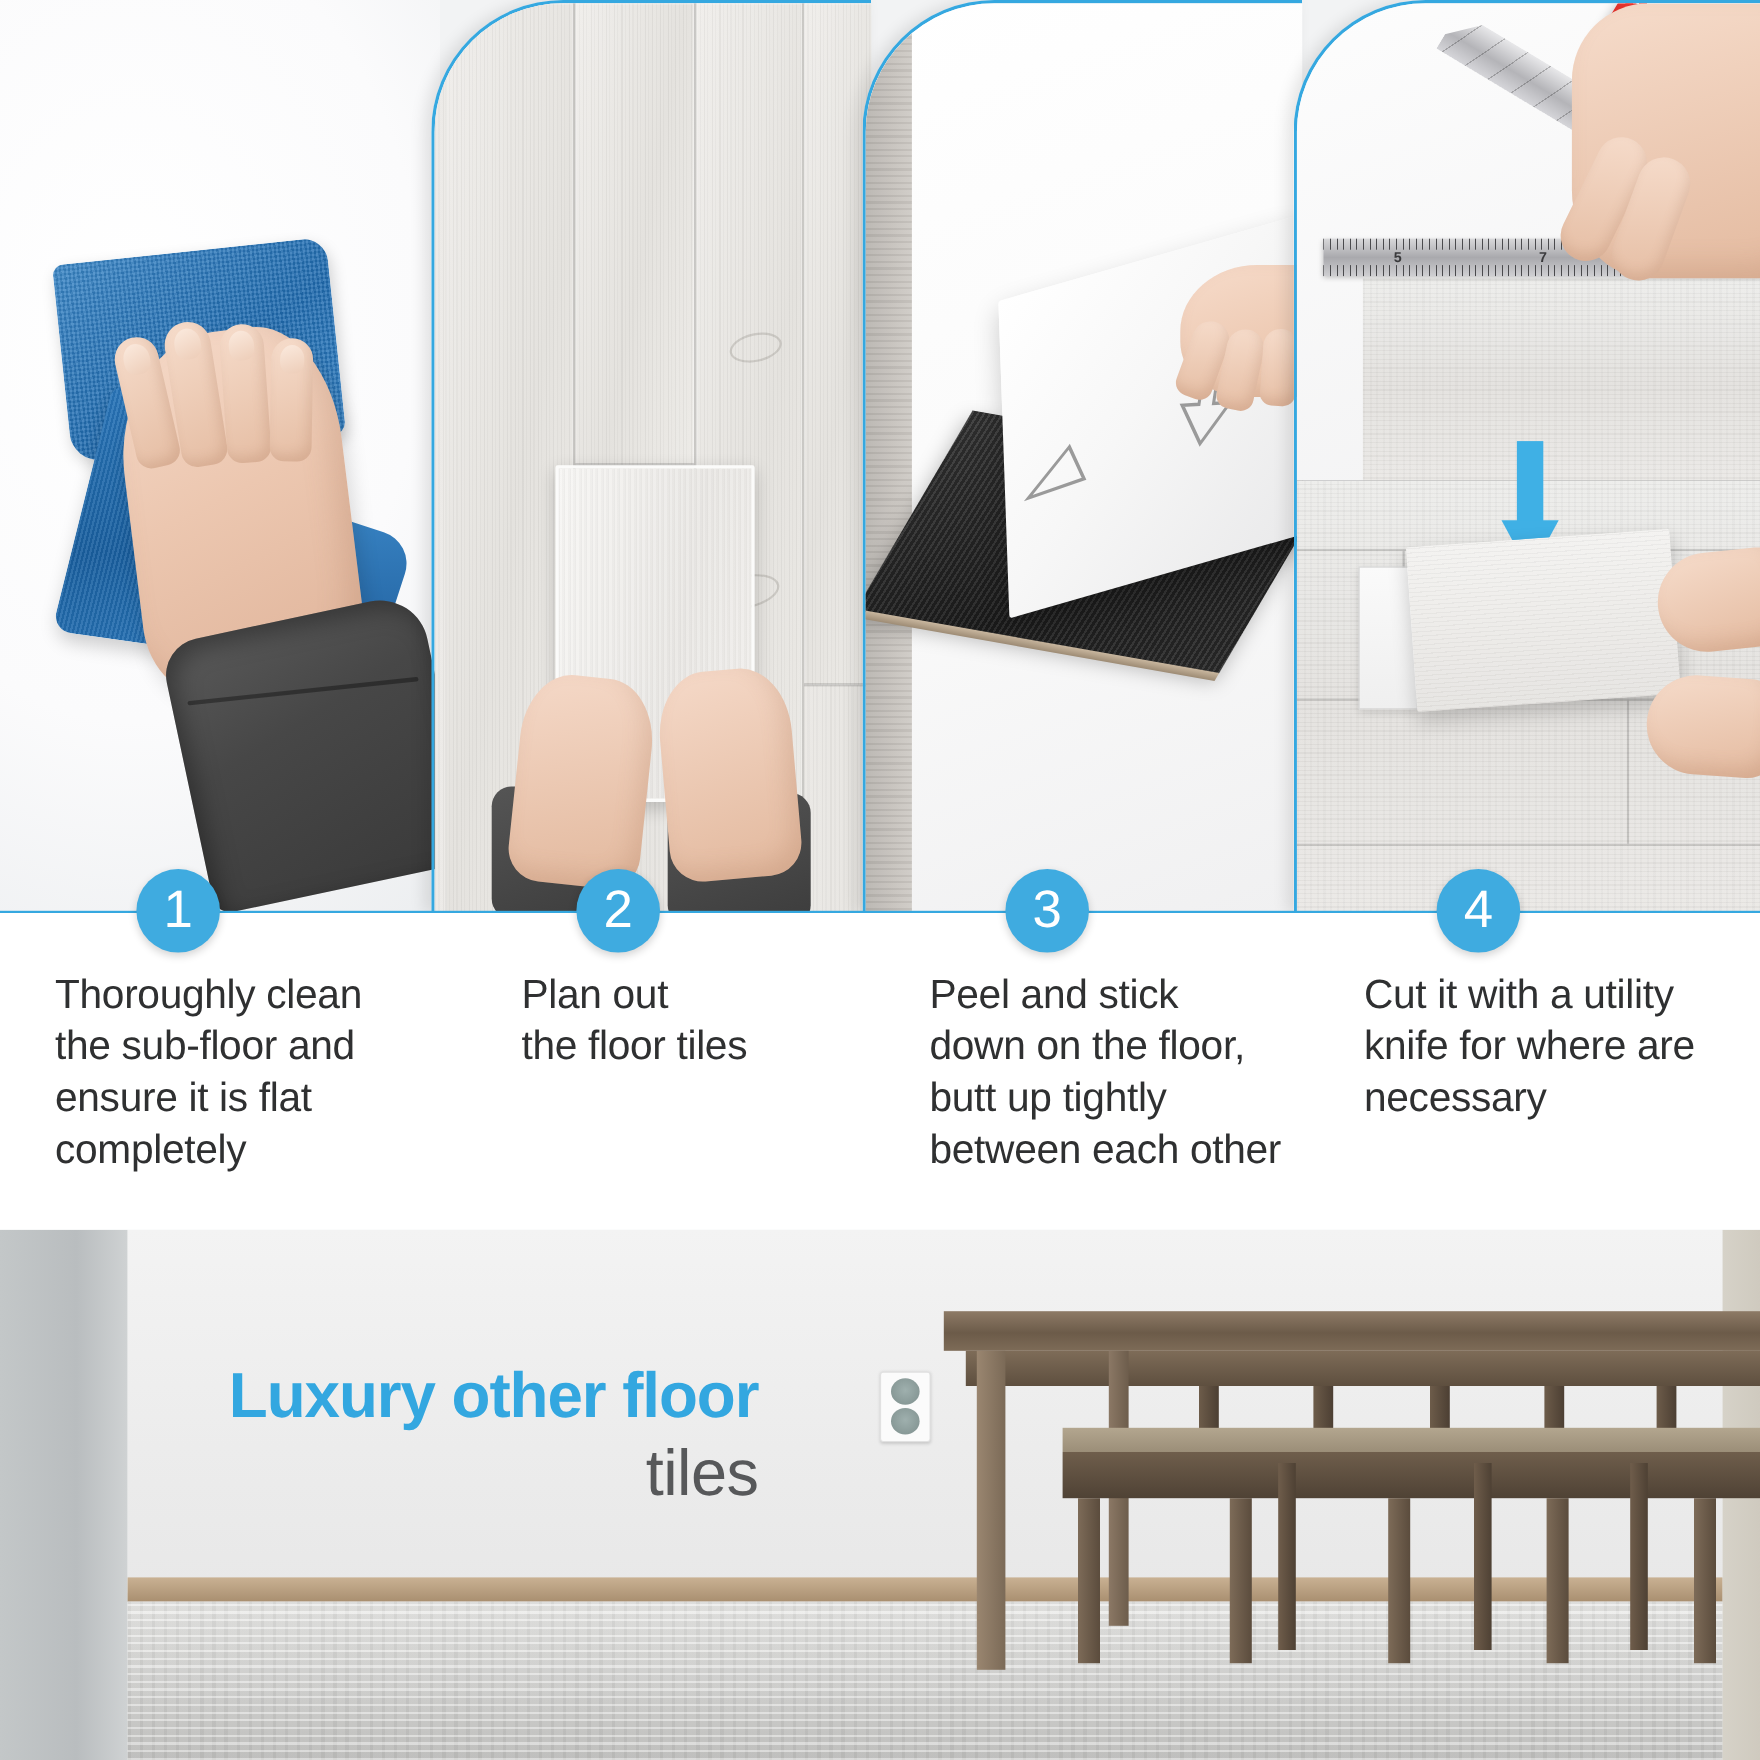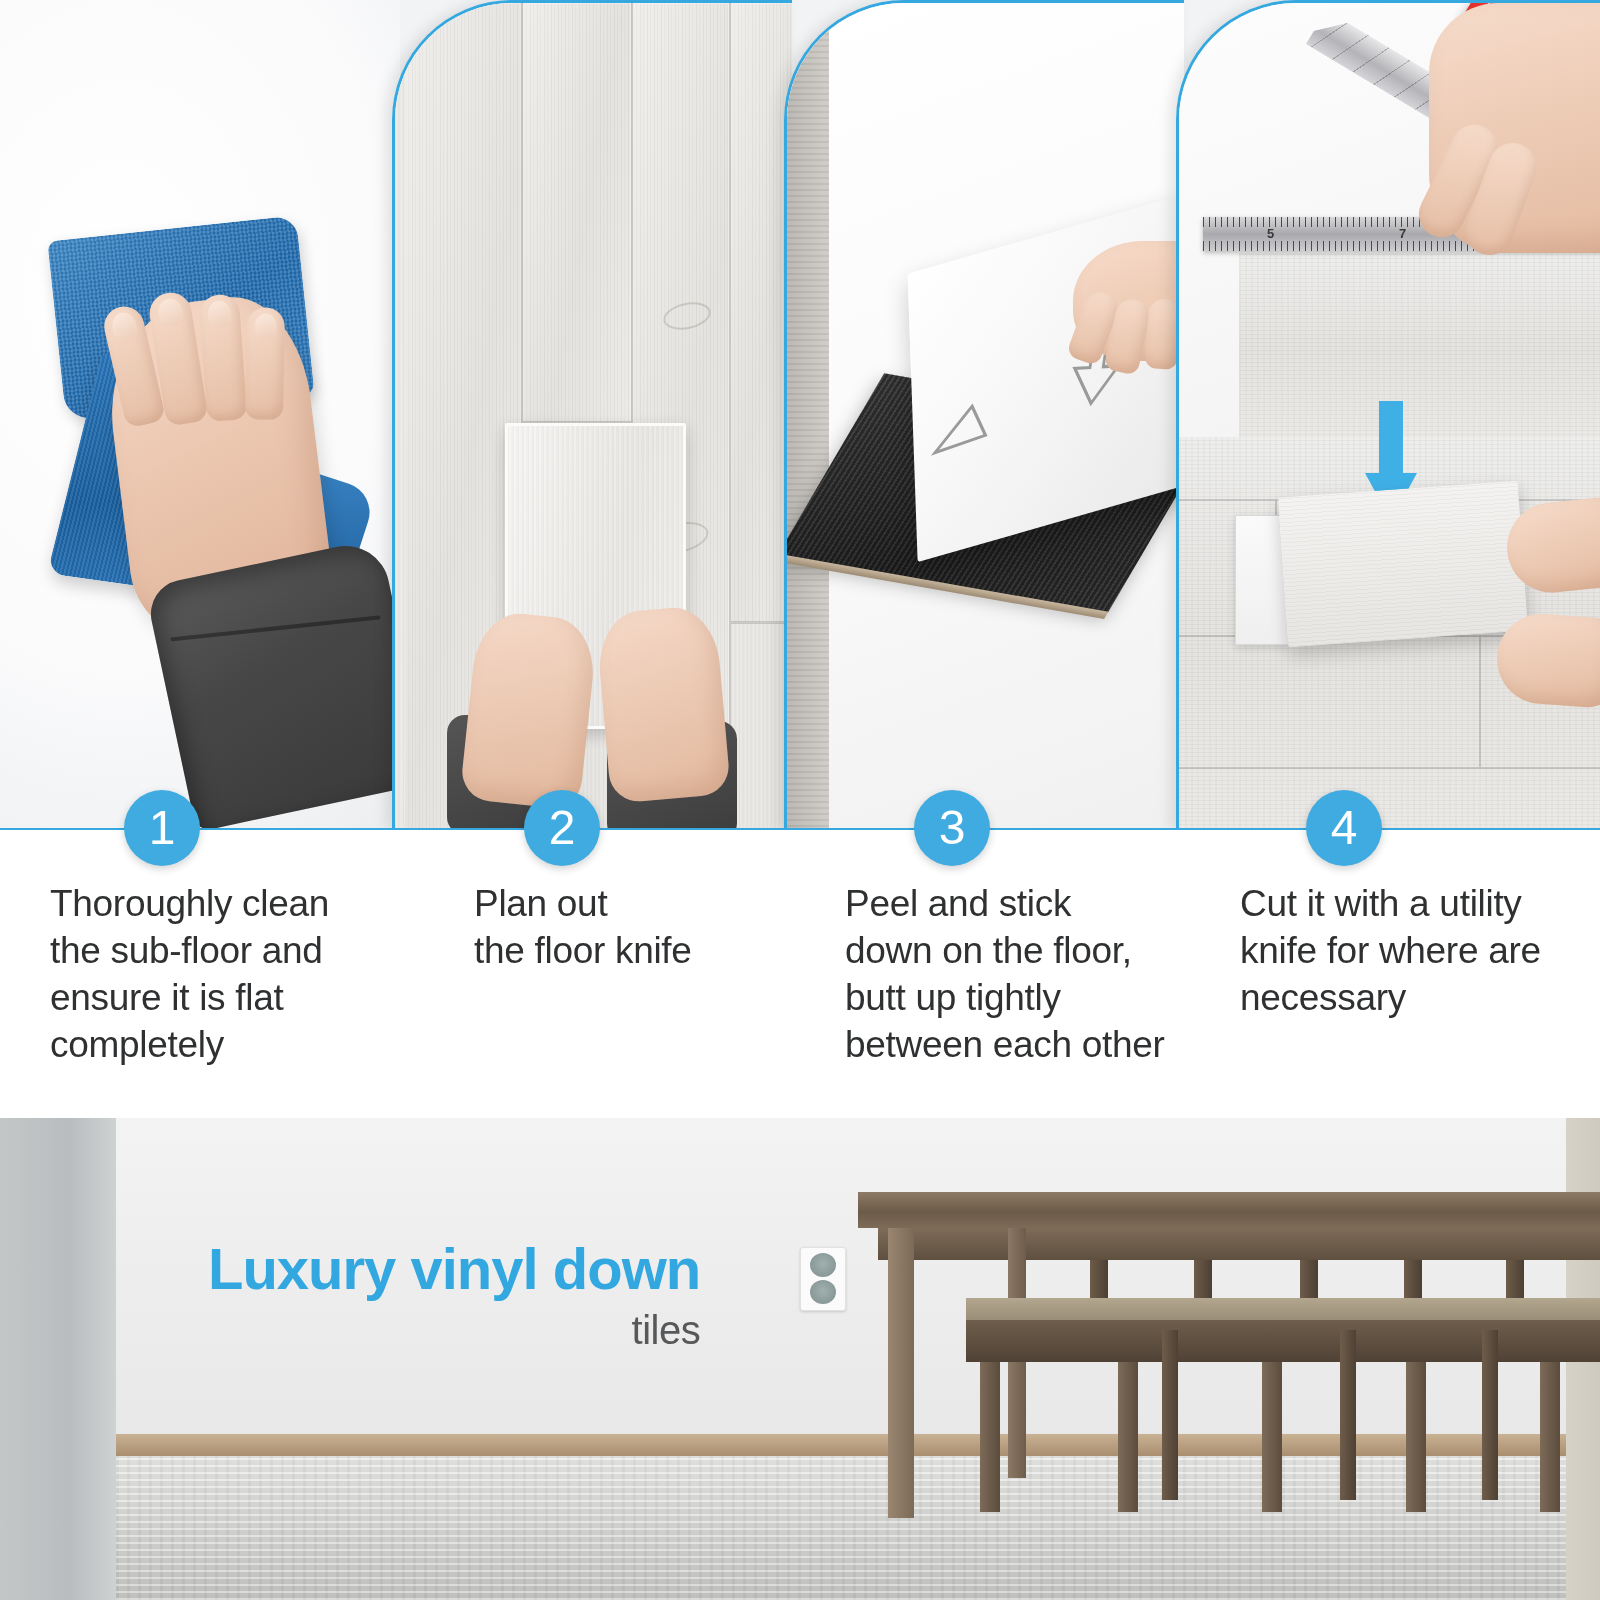--- a/index.html
+++ b/index.html
@@ -367,21 +367,21 @@
 
   .brand{
     position:absolute;z-index:8;
     font-family:"Liberation Sans", sans-serif;
   }
   .brand .l1{
     font-size:58px;font-weight:bold;color:#33a7e0;letter-spacing:-1px;
     line-height:1;
   }
   .brand .l2{
-    font-size:40px;color:#57585a;line-height:1;margin-top:12px;text-align:right;
+    font-size:59px;color:#57585a;line-height:1;margin-top:12px;text-align:right;
     letter-spacing:-.5px;
   }
 </style>
 </head>
 <body>
 
 <div id="page">
 
   <div class="strip">
 
@@ -497,21 +497,21 @@
   <div class="badge" style="left:124px;top:790px;">1</div>
   <div class="badge" style="left:524px;top:790px;">2</div>
   <div class="badge" style="left:914px;top:790px;">3</div>
   <div class="badge" style="left:1306px;top:790px;">4</div>
 
   <div class="steptext" style="left:50px;width:340px;">Thoroughly clean
 the sub-floor and
 ensure it is flat
 completely</div>
   <div class="steptext" style="left:474px;width:330px;">Plan out
-the floor knife</div>
+the floor tiles</div>
   <div class="steptext" style="left:1240px;width:350px;">Cut it with a utility
 knife for where are
 necessary</div>
   <div class="steptext" style="left:845px;width:350px;">Peel and stick
 down on the floor,
 butt up tightly
 between each other</div>
 
   <div class="room">
     <div class="wall-left"></div>
@@ -543,17 +543,17 @@
   <div class="furn benchleg" style="left:1118px;"></div>
   <div class="furn benchleg" style="left:1262px;"></div>
   <div class="furn benchleg" style="left:1406px;"></div>
   <div class="furn benchleg" style="left:1540px;"></div>
 
   <div class="furn chairleg" style="left:1162px;"></div>
   <div class="furn chairleg" style="left:1340px;"></div>
   <div class="furn chairleg" style="left:1482px;"></div>
 
   <div class="brand" style="left:208px;top:1240px;">
-    <div class="l1">Luxury vinyl down</div>
+    <div class="l1">Luxury other floor</div>
     <div class="l2">tiles</div>
   </div>
 
 </div>
 
 </body></html>

